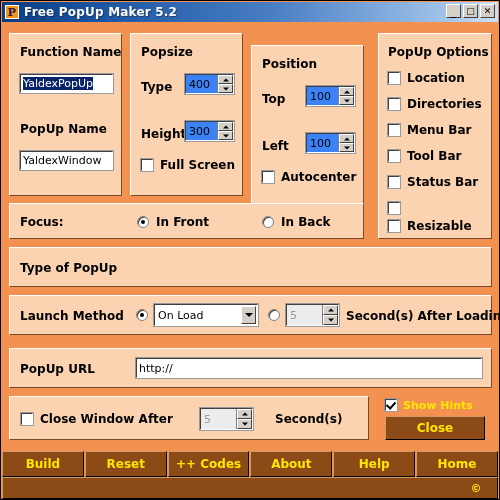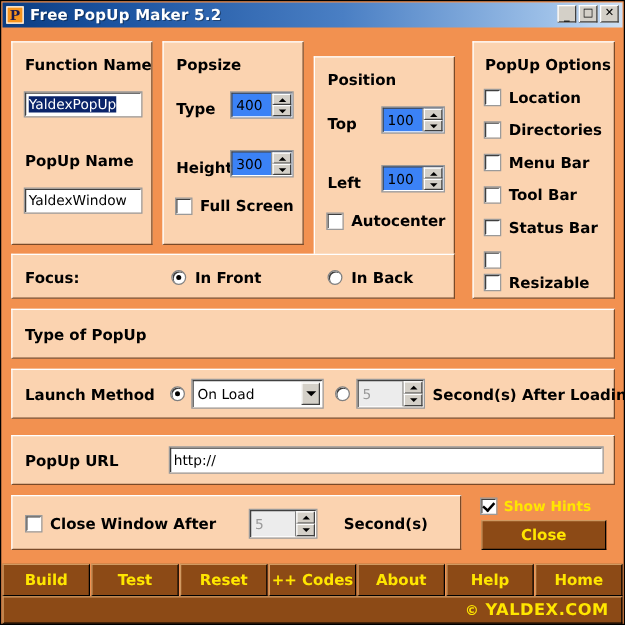--- a/index.html
+++ b/index.html
@@ -302,26 +302,24 @@
     </div>
     <div class="lbl" style="left:265px;top:15px;">Second(s)</div>
   </div>
 
   <div class="cb checked" style="left:384px;top:398px;"></div>
   <div class="hintlbl" style="left:402px;top:398px;">Show Hints</div>
   <div class="closebtn" style="left:384px;top:415px;width:100px;height:24px;">Close</div>
 
   <div class="toolbar">
     <div class="tbtn">Build</div>
-    <div class="tbtn">Test</div>
     <div class="tbtn">Reset</div>
     <div class="tbtn">++ Codes</div>
     <div class="tbtn">About</div>
     <div class="tbtn">Help</div>
     <div class="tbtn">Home</div>
   </div>
 
   <div class="statusbar">
     <span class="copy">©</span>
-    <span>YALDEX.COM</span>
   </div>
 
 </div>
 
 </body></html>

